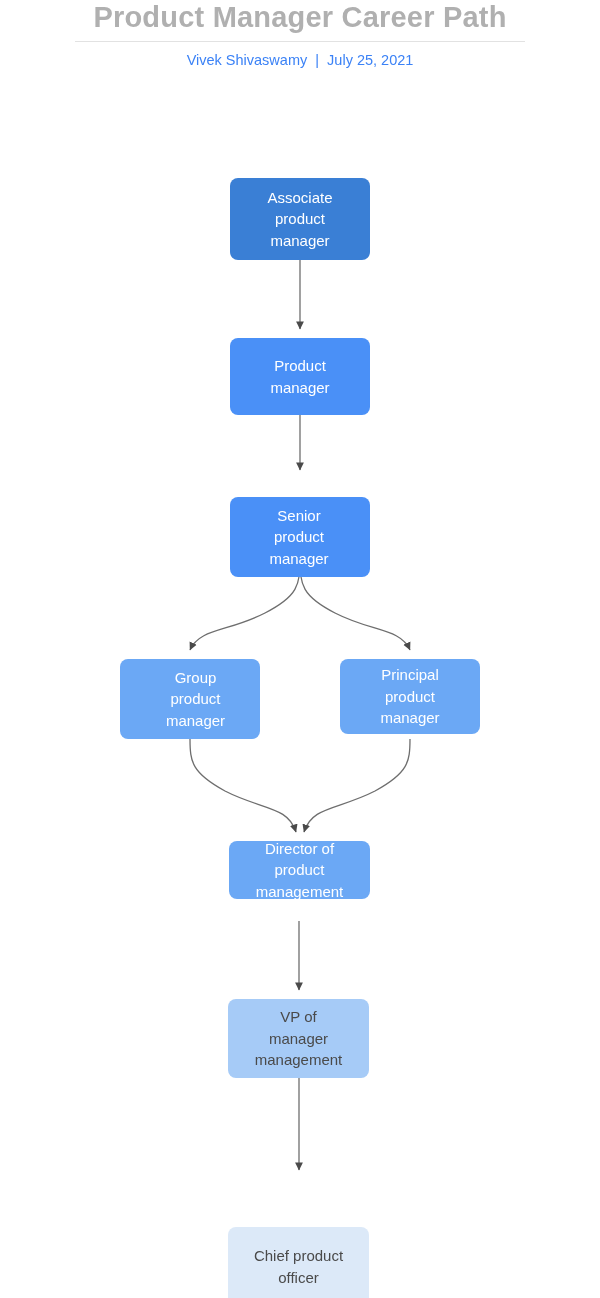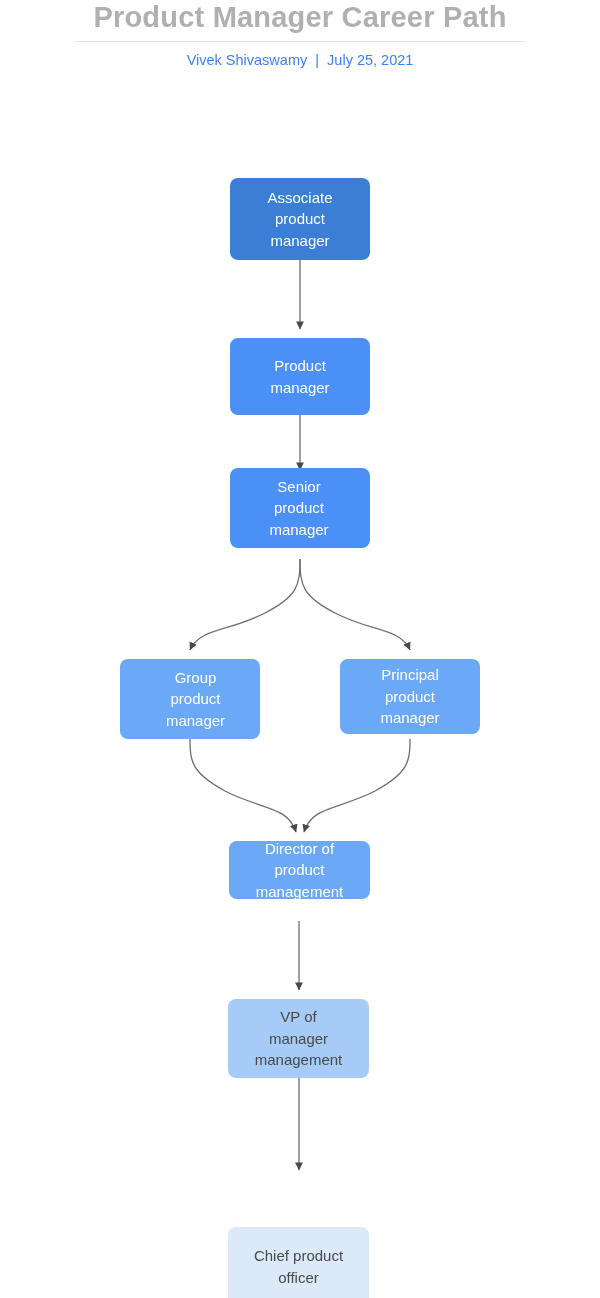--- a/index.html
+++ b/index.html
@@ -128,21 +128,21 @@
       <span>Associate
 product
 manager</span>
     </div>
 
     <div class="node" style="left:230px; top:338px; width:140px; height:77px; background:#4a90f7; color:#ffffff;">
       <span>Product
 manager</span>
     </div>
 
-    <div class="node" style="left:230px; top:468px; width:140px; height:80px; background:#4a90f7; color:#ffffff;padding-left:6px;">
+    <div class="node" style="left:230px; top:497px; width:140px; height:80px; background:#4a90f7; color:#ffffff;padding-left:6px;">
       <span>Senior
 product
 manager</span>
     </div>
 
     <div class="node" style="left:120px; top:659px; width:140px; height:80px; background:#6ba8f5; color:#ffffff;padding-left:19px;">
       <span>Group
 product
 manager</span>
     </div>

